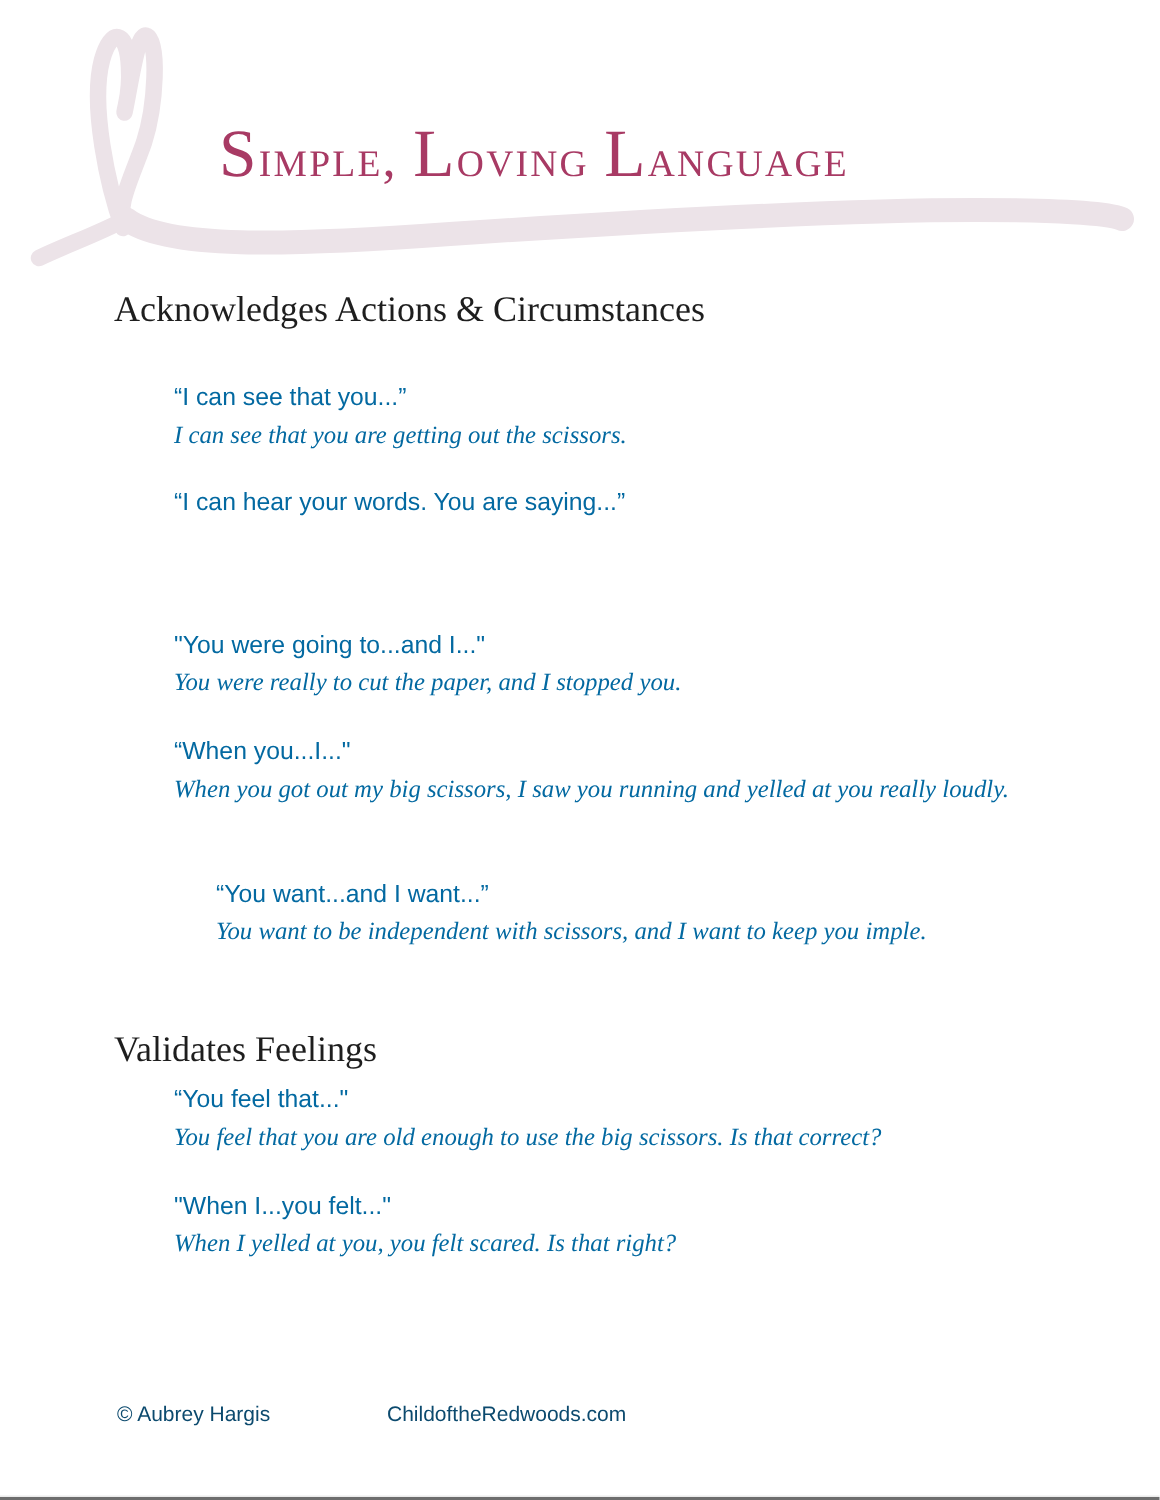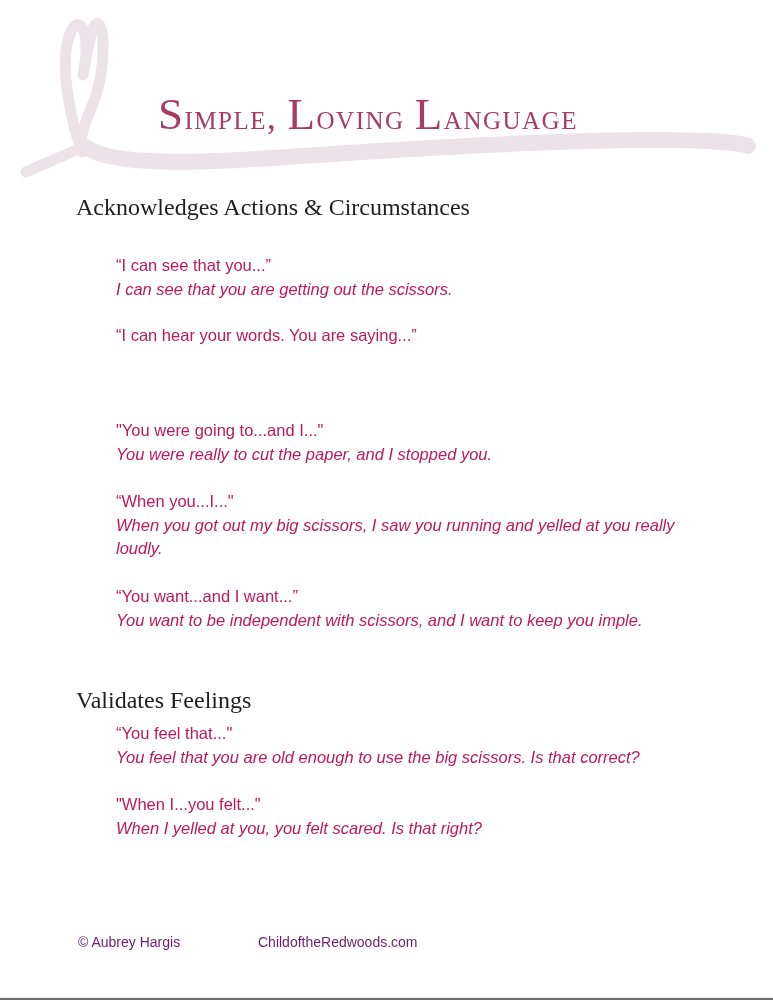--- a/index.html
+++ b/index.html
@@ -3,39 +3,39 @@
 <meta charset="utf-8">
 <style>
   html, body { margin: 0; padding: 0; }
   body {
     width: 773px; height: 1000px; position: relative; overflow: hidden;
     background: #ffffff; color: #1e1e1e;
     font-family: "Liberation Sans", "DejaVu Sans", sans-serif;
   }
   .brush { position: absolute; left: 0; top: 0; width: 773px; height: 190px; }
   .title {
-    position: absolute; left: 146px; top: 76px; margin: 12px;
+    position: absolute; left: 146px; top: 76px; margin: 0;
     font-family: "Liberation Serif", "DejaVu Serif", serif;
     font-weight: normal; color: #a83a64; font-size: 35px;
     font-variant: small-caps; letter-spacing: 1.5px; white-space: nowrap;
   }
   .title .big { font-size: 45px; }
   .section-heading {
     position: absolute; left: 76px; margin: 0;
     font-family: "Liberation Serif", "DejaVu Serif", serif;
     font-weight: normal; font-size: 24px; color: #1e1e1e; white-space: nowrap;
   }
   .phrase {
     position: absolute; left: 116px; width: 590px;
-    font-size: 16.5px; line-height: 23.5px; color: #be185d;
+    font-size: 16.5px; line-height: 23.5px; color: #0369a1;
   }
   .phrase .prompt { display: block; }
-  .phrase .example { display: block; font-style: italic; }
+  .phrase .example { display: block; font-style: italic; font-family: Liberation Serif, serif; }
   .footer-text {
-    position: absolute; top: 934px; font-size: 14px; color: #701a75;
+    position: absolute; top: 934px; font-size: 14px; color: #0c4a6e;
     white-space: nowrap;
   }
   .bottom-bar { position: absolute; left: 0; bottom: 0; width: 773px; height: 2px; background: #6e6e6e; }
   .bottom-bar-light { position: absolute; left: 0; bottom: 2px; width: 773px; height: 1px; background: #ececec; }
 </style>
 </head>
 <body>
 
 <svg class="brush" viewBox="0 0 773 190" xmlns="http://www.w3.org/2000/svg">
   <g fill="none" stroke="#ece3e8" stroke-linecap="round" stroke-linejoin="round">
@@ -60,21 +60,21 @@
   <span class="prompt">“I can hear your words. You are saying...”</span>
 </div>
 <div class="phrase" style="top:419px;">
   <span class="prompt">"You were going to...and I..."</span>
   <span class="example">You were really to cut the paper, and I stopped you.</span>
 </div>
 <div class="phrase" style="top:490px;">
   <span class="prompt">“When you...I..."</span>
   <span class="example">When you got out my big scissors, I saw you running and yelled at you really loudly.</span>
 </div>
-<div class="phrase" style="top:585px;">
+<div class="phrase" style="top:585px;margin-left:28px;">
   <span class="prompt">“You want...and I want...”</span>
   <span class="example">You want to be independent with scissors, and I want to keep you imple.</span>
 </div>
 
 <h2 class="section-heading" style="top:687px;">Validates Feelings</h2>
 
 <div class="phrase" style="top:722px;">
   <span class="prompt">“You feel that..."</span>
   <span class="example">You feel that you are old enough to use the big scissors. Is that correct?</span>
 </div>

